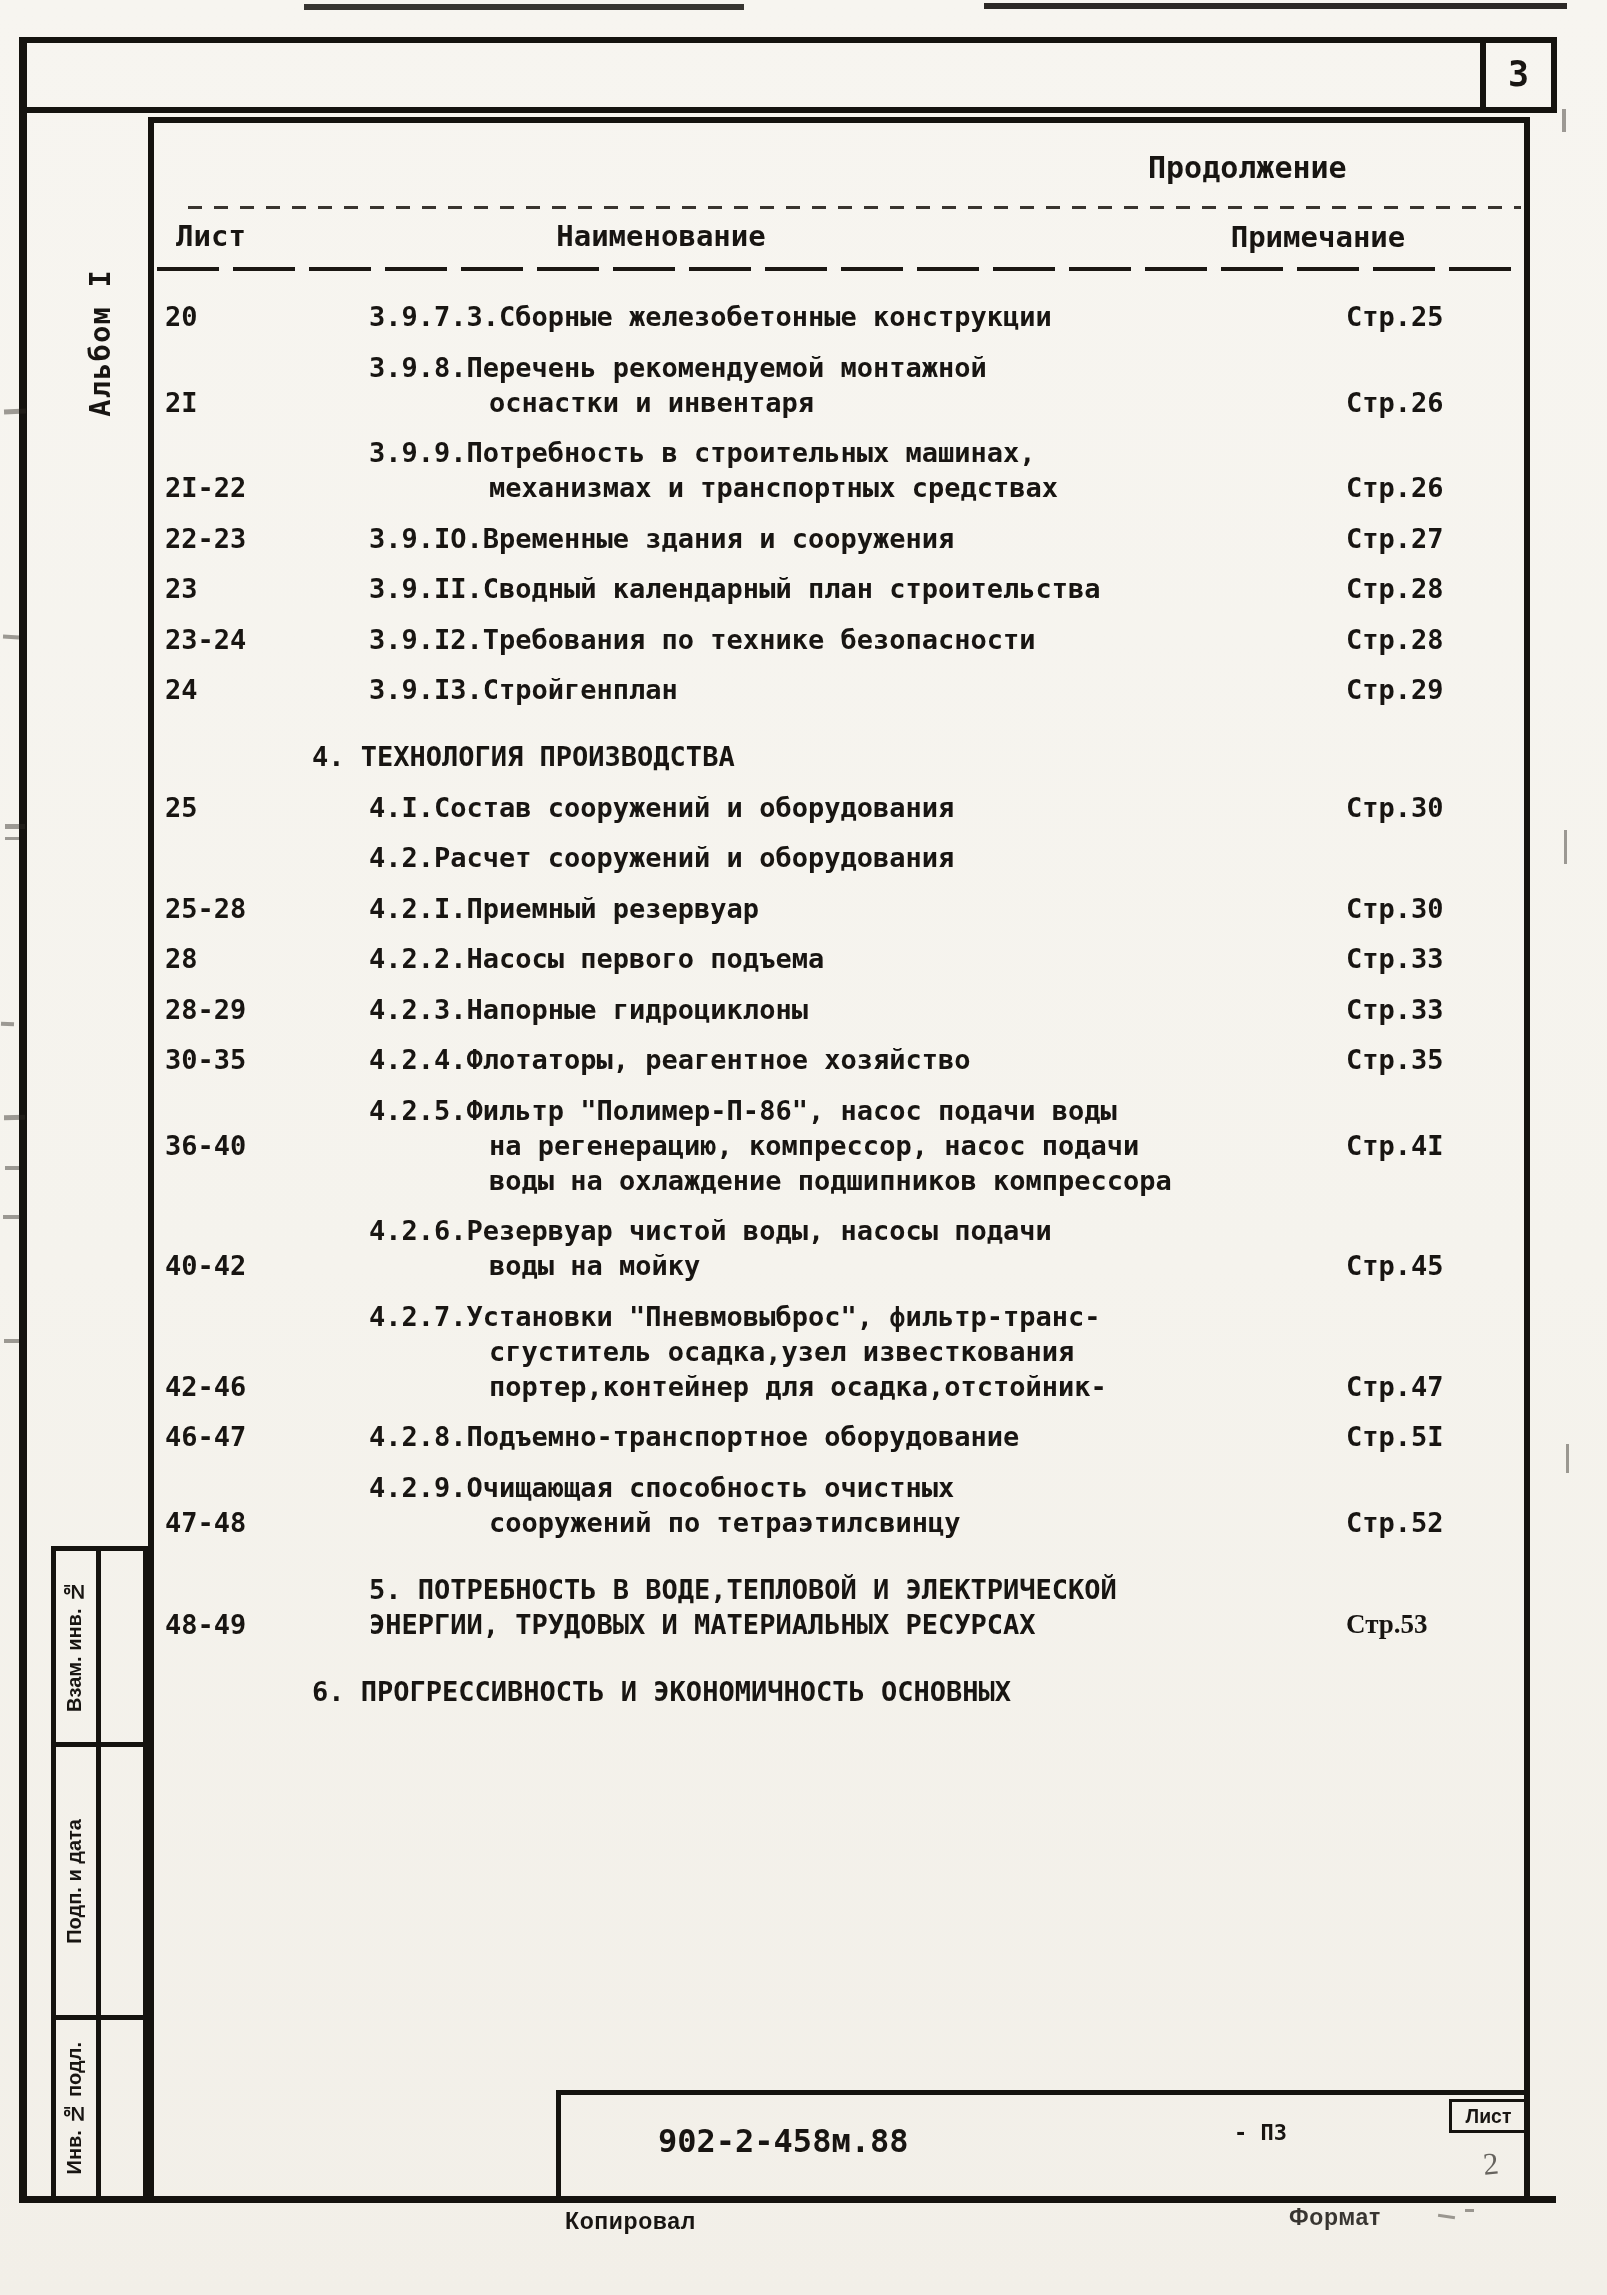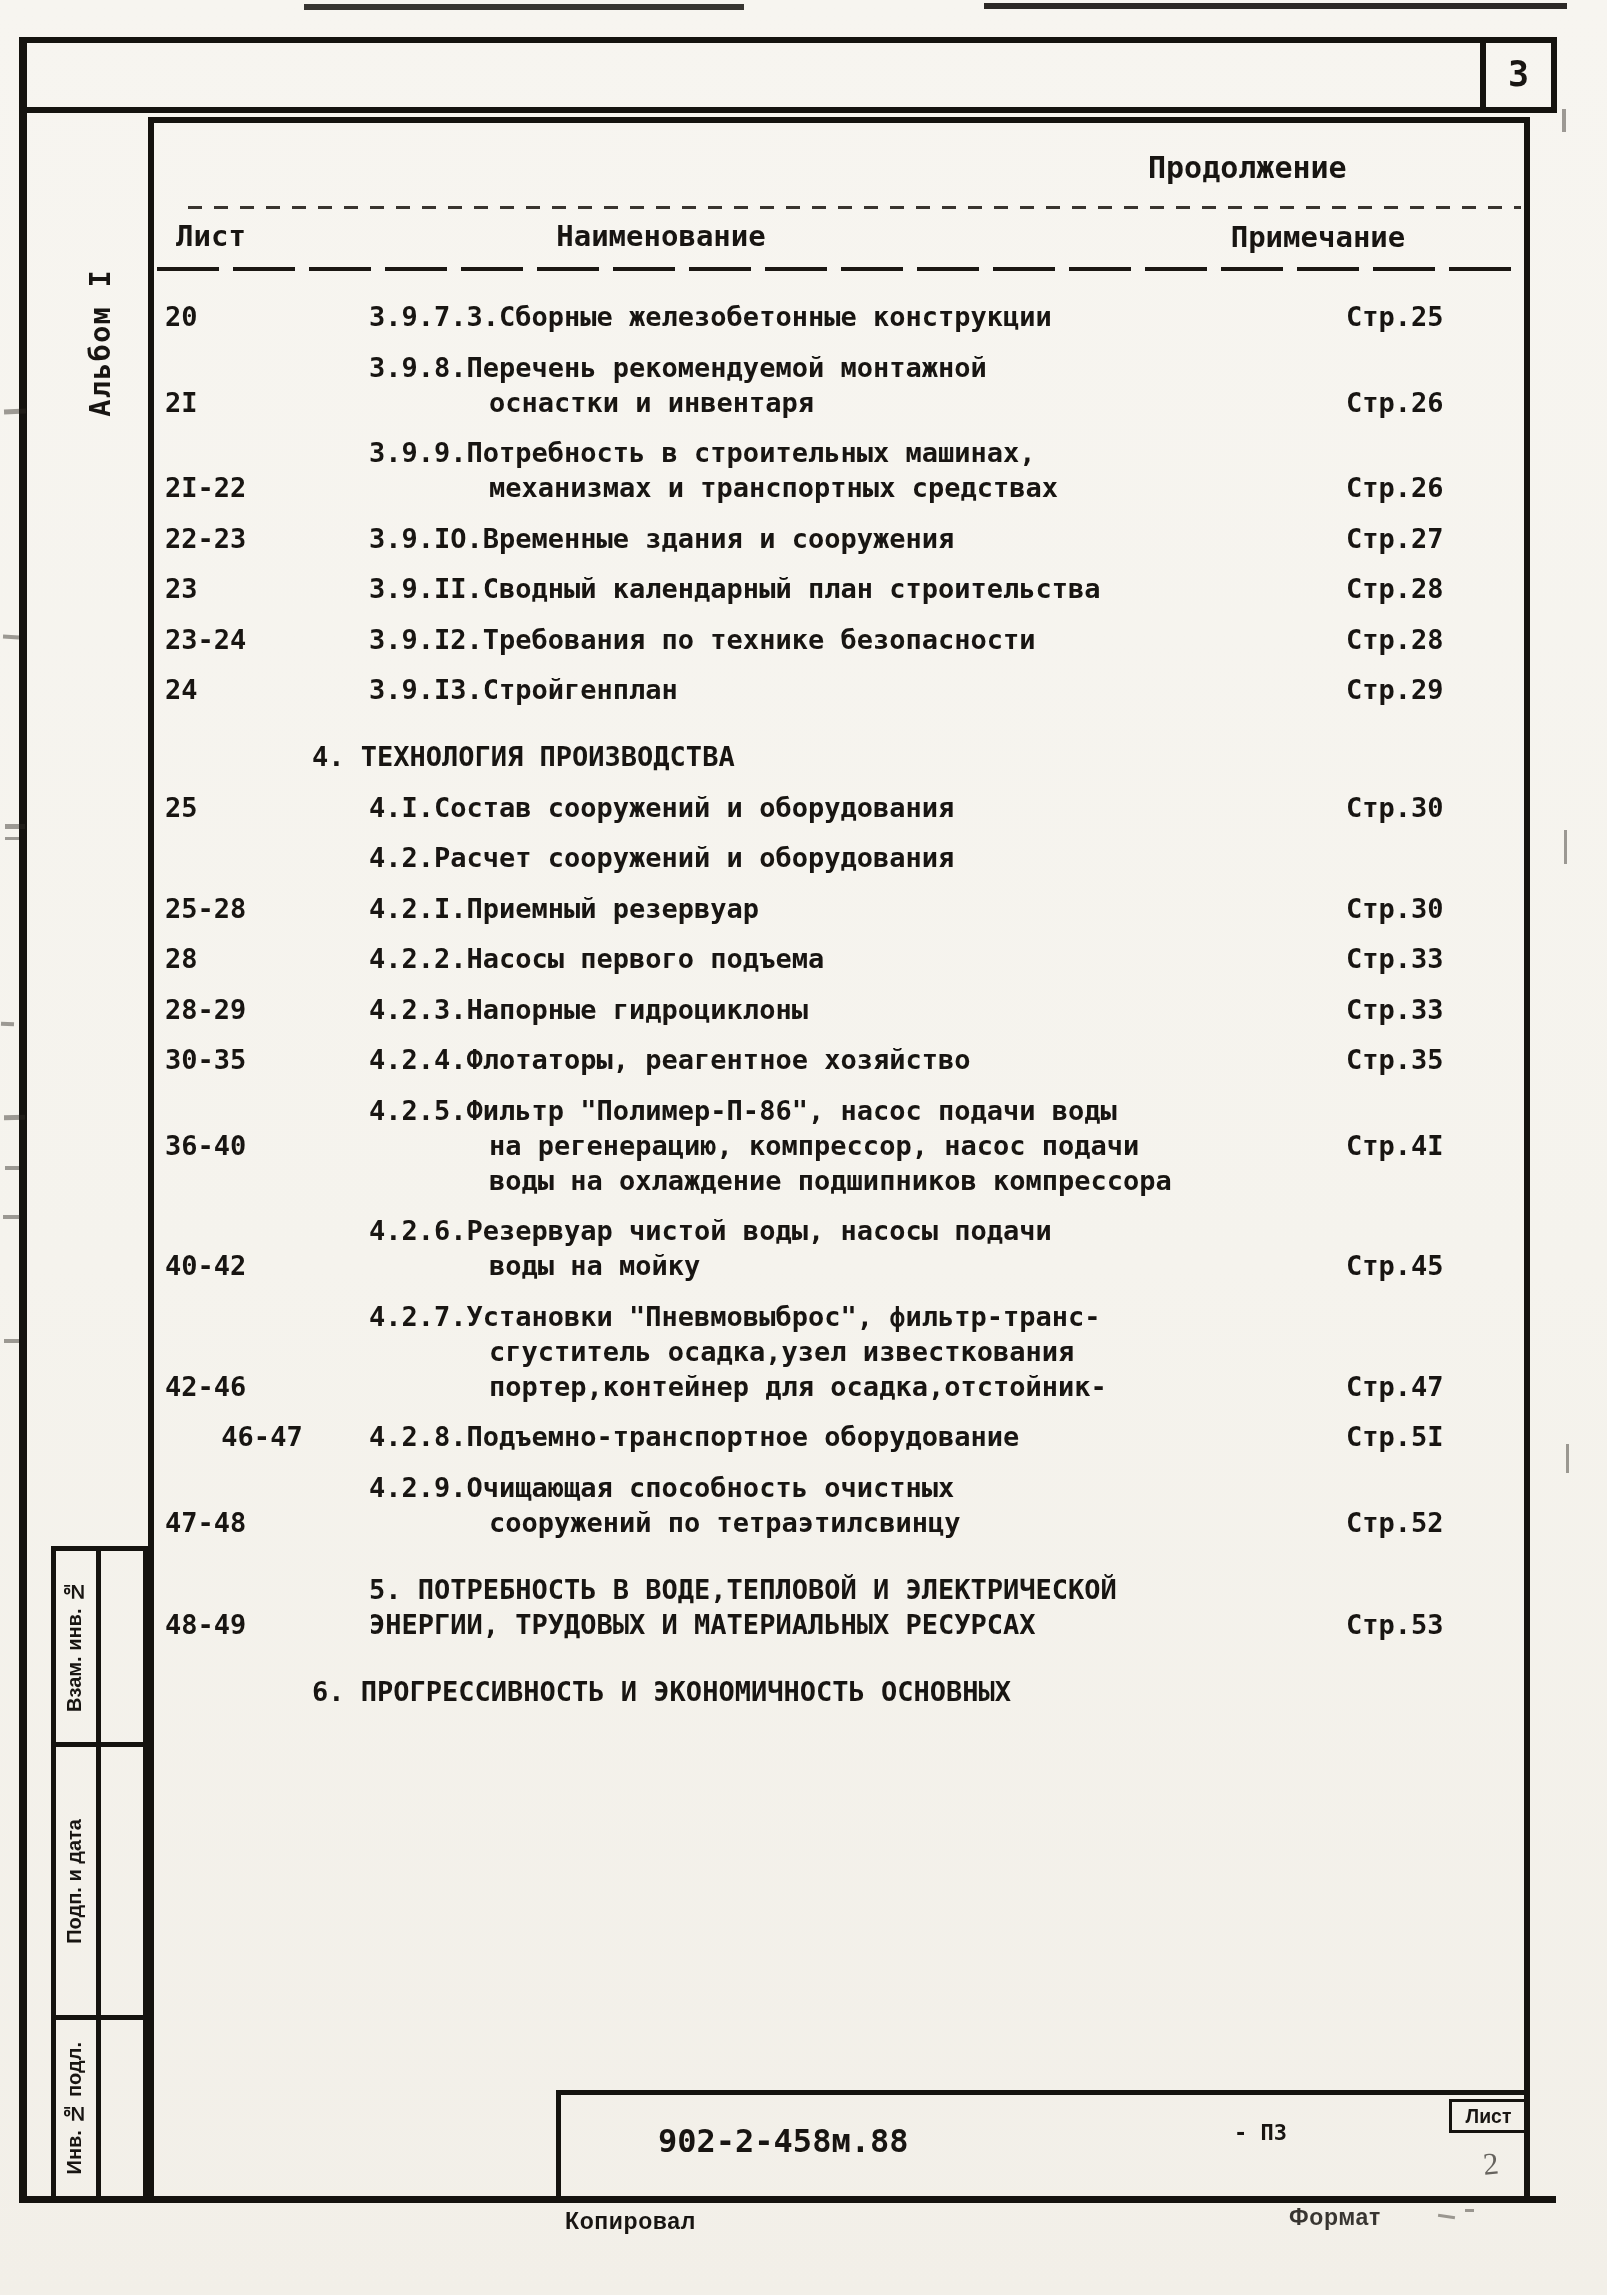--- a/index.html
+++ b/index.html
@@ -182,35 +182,35 @@
         <span class="note" style="top: 35px;">Стр.45</span>
       </div>
       <div class="entry">
         <span class="sheet" style="top: 70px;">42-46</span>
         <div class="line">4.2.7.Установки "Пневмовыброс", фильтр-транс-</div>
         <div class="line ind">сгуститель осадка,узел известкования</div>
         <div class="line ind">портер,контейнер для осадка,отстойник-</div>
         <span class="note" style="top: 70px;">Стр.47</span>
       </div>
       <div class="entry">
-        <span class="sheet" style="top: 0px; text-align: center;">46-47</span>
+        <span class="sheet" style="top: 0px;">46-47</span>
         <div class="line">4.2.8.Подъемно-транспортное оборудование</div>
         <span class="note" style="top: 0px;">Стр.5I</span>
       </div>
       <div class="entry">
         <span class="sheet" style="top: 35px;">47-48</span>
         <div class="line">4.2.9.Очищающая способность очистных</div>
         <div class="line ind">сооружений по тетраэтилсвинцу</div>
         <span class="note" style="top: 35px;">Стр.52</span>
       </div>
       <div class="entry section">
         <span class="sheet" style="top: 35px;">48-49</span>
         <div class="line">5. ПОТРЕБНОСТЬ В ВОДЕ,ТЕПЛОВОЙ И ЭЛЕКТРИЧЕСКОЙ</div>
         <div class="line">ЭНЕРГИИ, ТРУДОВЫХ И МАТЕРИАЛЬНЫХ РЕСУРСАХ</div>
-        <span class="note" style="top: 35px;">Стр.53</span>
+        <span class="note" style="top: 35px; font-family: Liberation Serif, serif;">Стр.53</span>
       </div>
       <div class="entry section">
         <div class="line">6. ПРОГРЕССИВНОСТЬ И ЭКОНОМИЧНОСТЬ ОСНОВНЫХ</div>
       </div>
     </div>
 
   <div class="album">
     <span class="vtext tw">Альбом I</span>
   </div>
 

